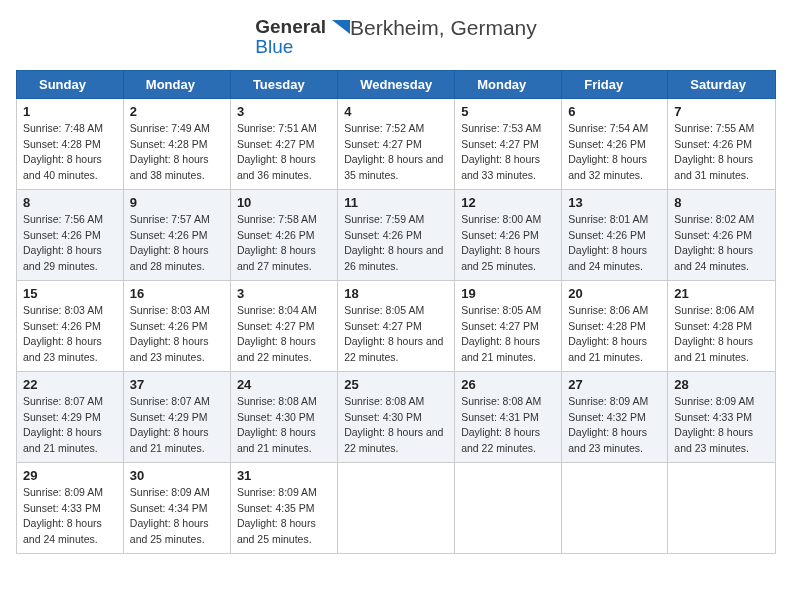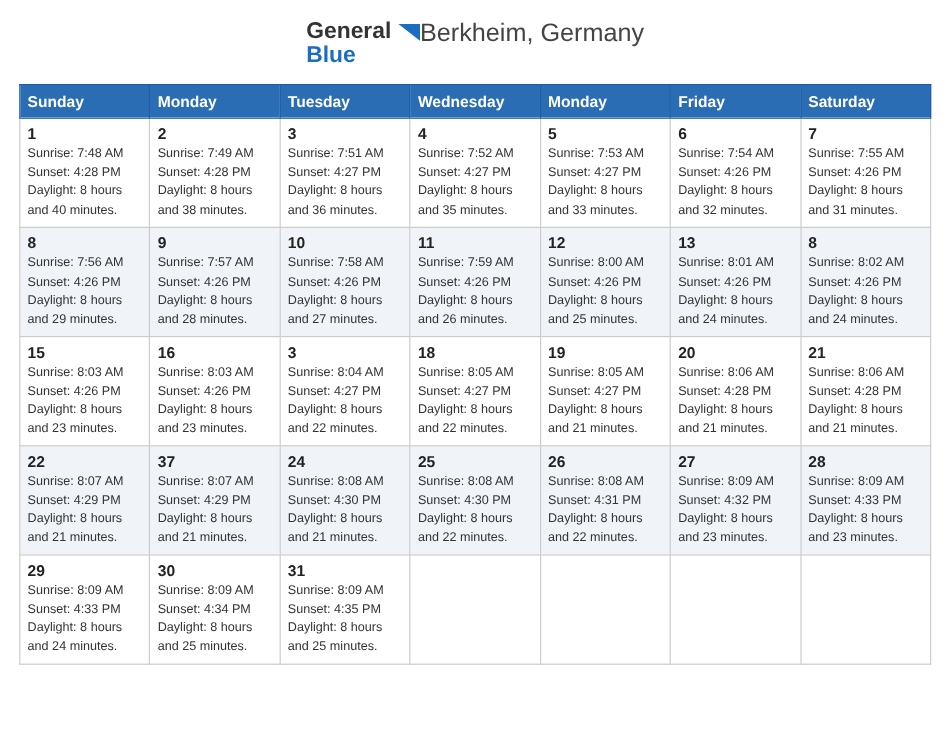--- a/index.html
+++ b/index.html
@@ -36,21 +36,21 @@
     }
     .calendar-table {
       width: 100%;
       border-collapse: collapse;
       font-size: 11px;
     }
     .calendar-table thead tr th {
       background-color: #2a6db5;
       color: #fff;
       text-align: left;
-      padding: 6px 6px;
+      padding: 6px 22px;
       font-size: 13px;
       font-weight: bold;
       border: 1px solid #1a5fa8;
     }
     .calendar-table tbody tr td {
       vertical-align: top;
       padding: 5px 6px;
       border: 1px solid #ccc;
       min-height: 80px;
       width: calc(100% / 7);
@@ -81,21 +81,21 @@
 <div class="header-area">
   <div class="logo">
     <div class="logo-box">
       <div style="display:flex;flex-direction:column;line-height:1.15;">
         <div style="display:flex;align-items:center;gap:2px;">
           <span style="font-size:19px;font-weight:bold;color:#333;">General</span>
           <svg width="22" height="22" viewBox="0 0 22 22">
             <polygon points="4,4 22,4 22,18" fill="#1a6dbf"></polygon>
           </svg>
         </div>
-        <span style="font-size:19px;font-weight:bold;color:#1a6dbf;margin-top:-2px;">Blue</span>
+        <span style="font-size:19px;font-weight:normal;color:#1a6dbf;margin-top:-2px;">Blue</span>
       </div>
     </div>
   </div>
   <div class="title-area">
     <div class="subtitle">Berkheim, Germany</div>
   </div>
 </div>
 
 <table class="calendar-table">
   <thead>

